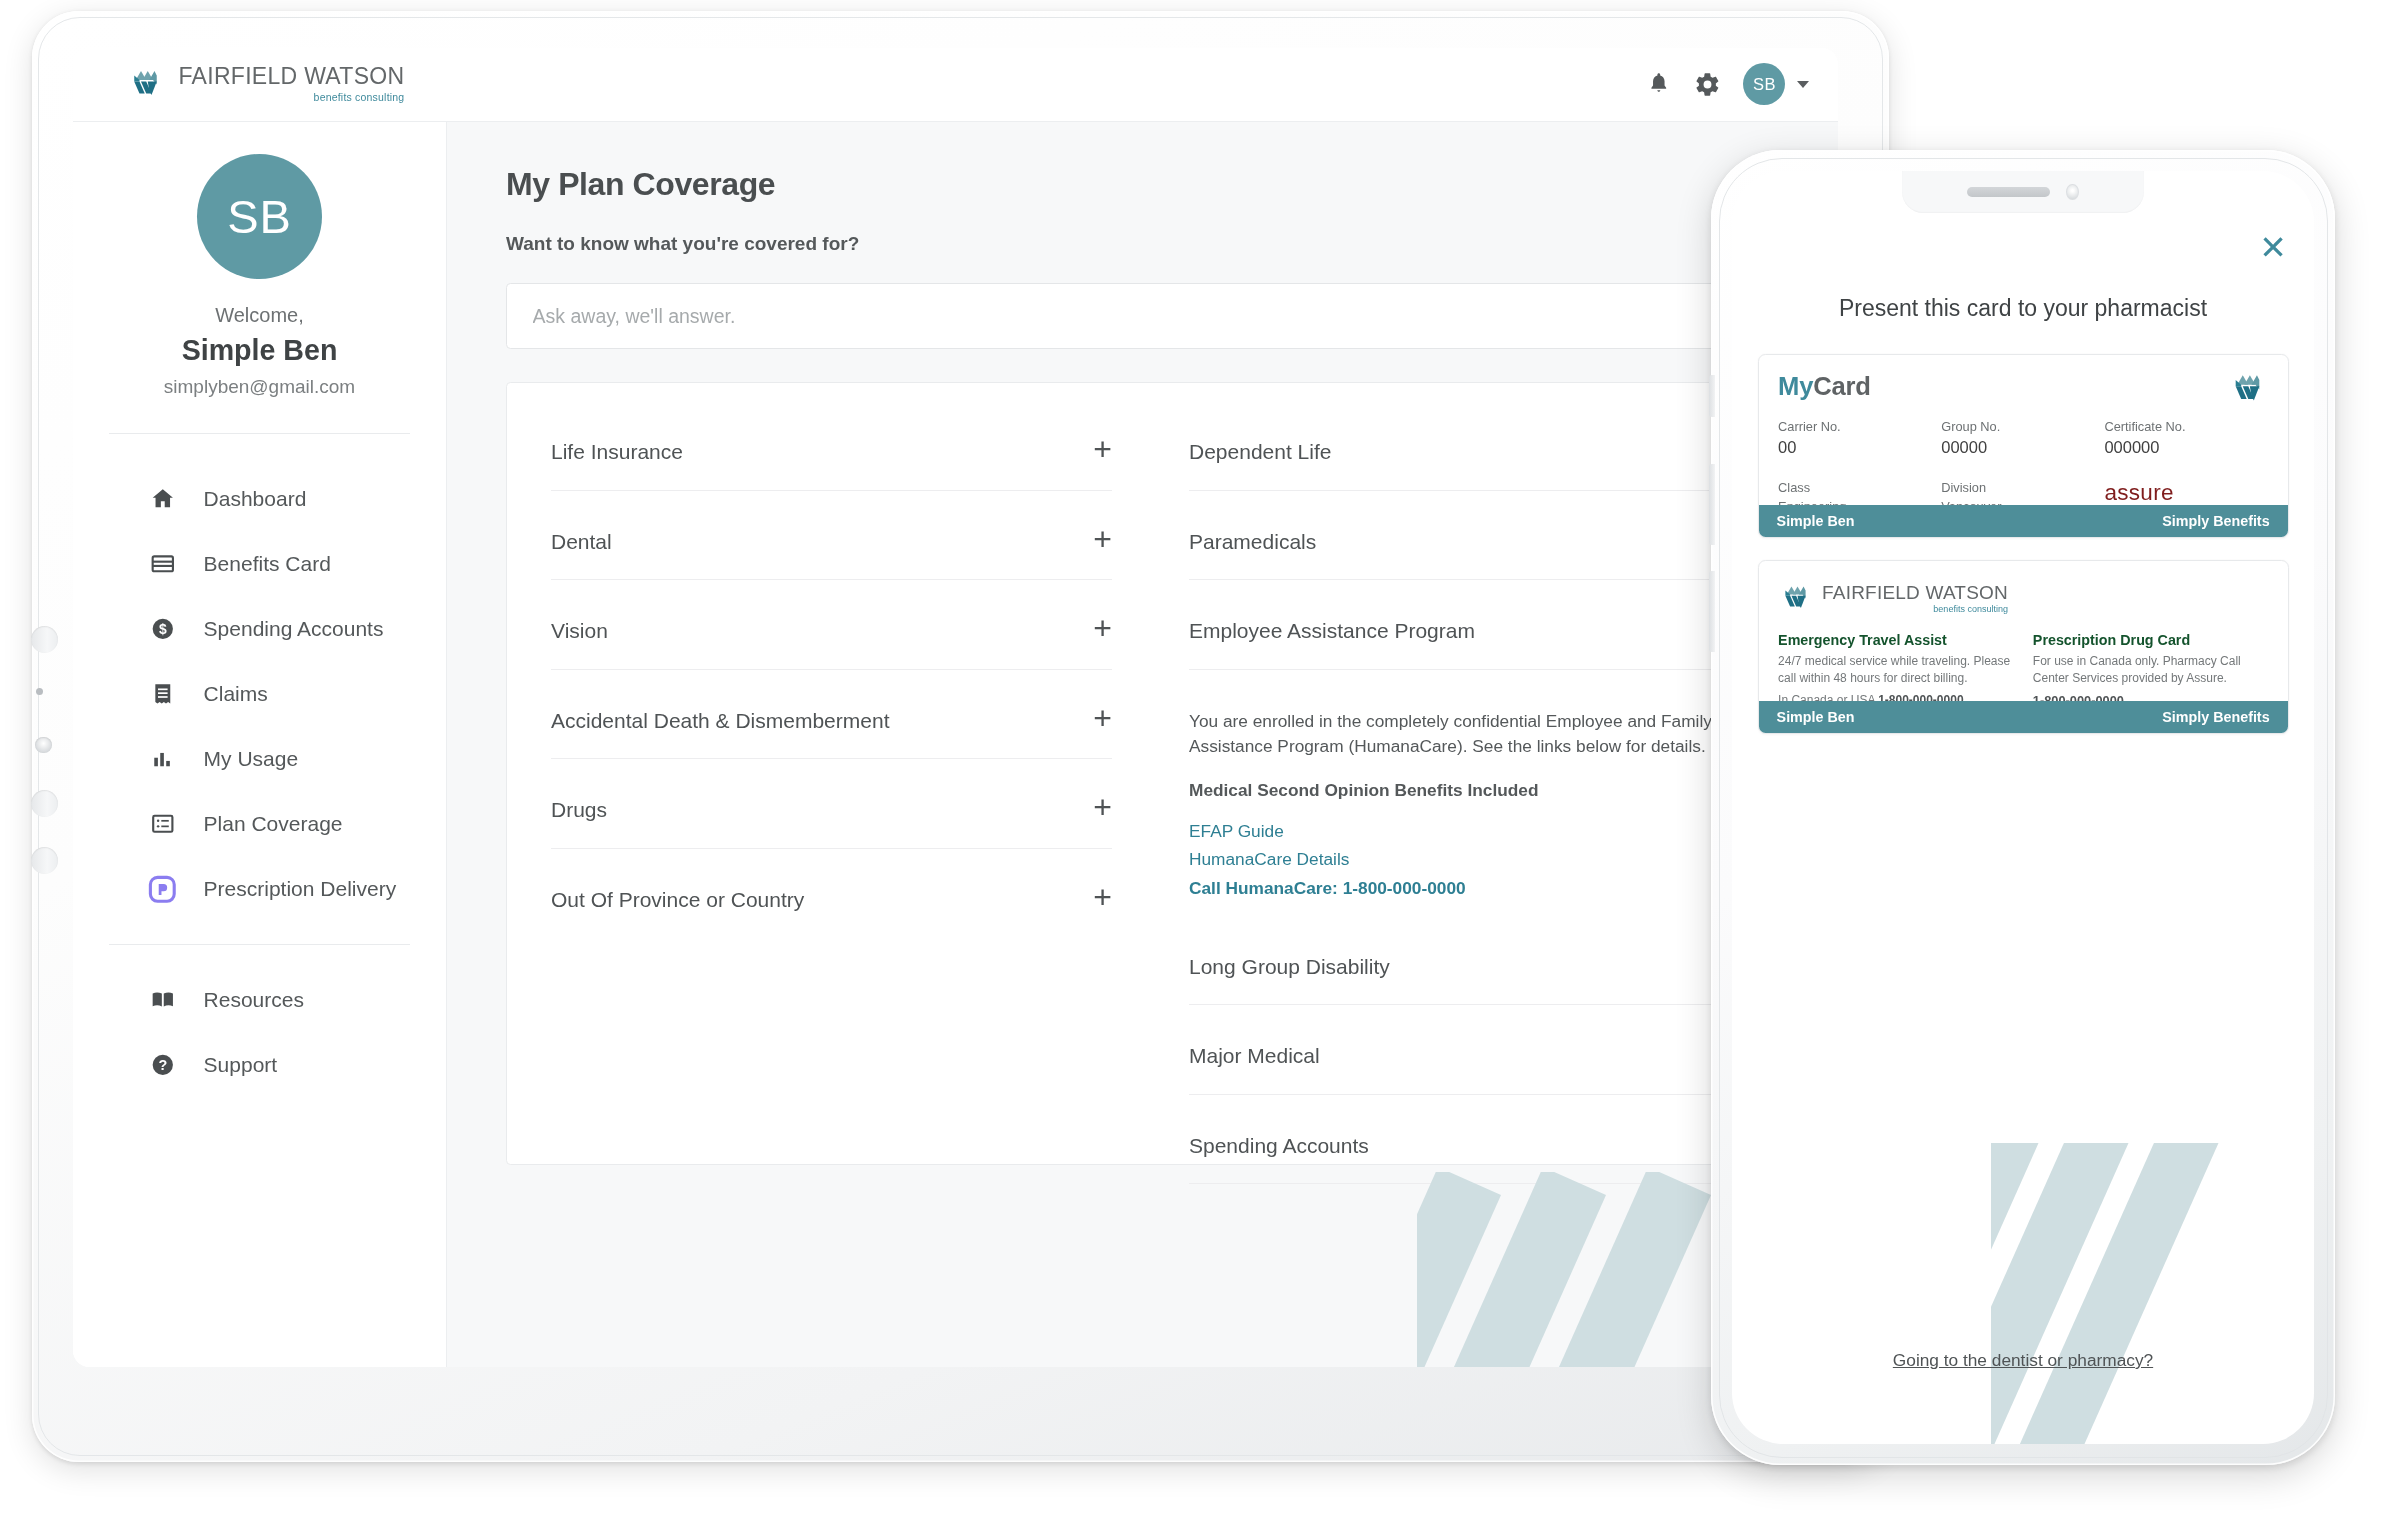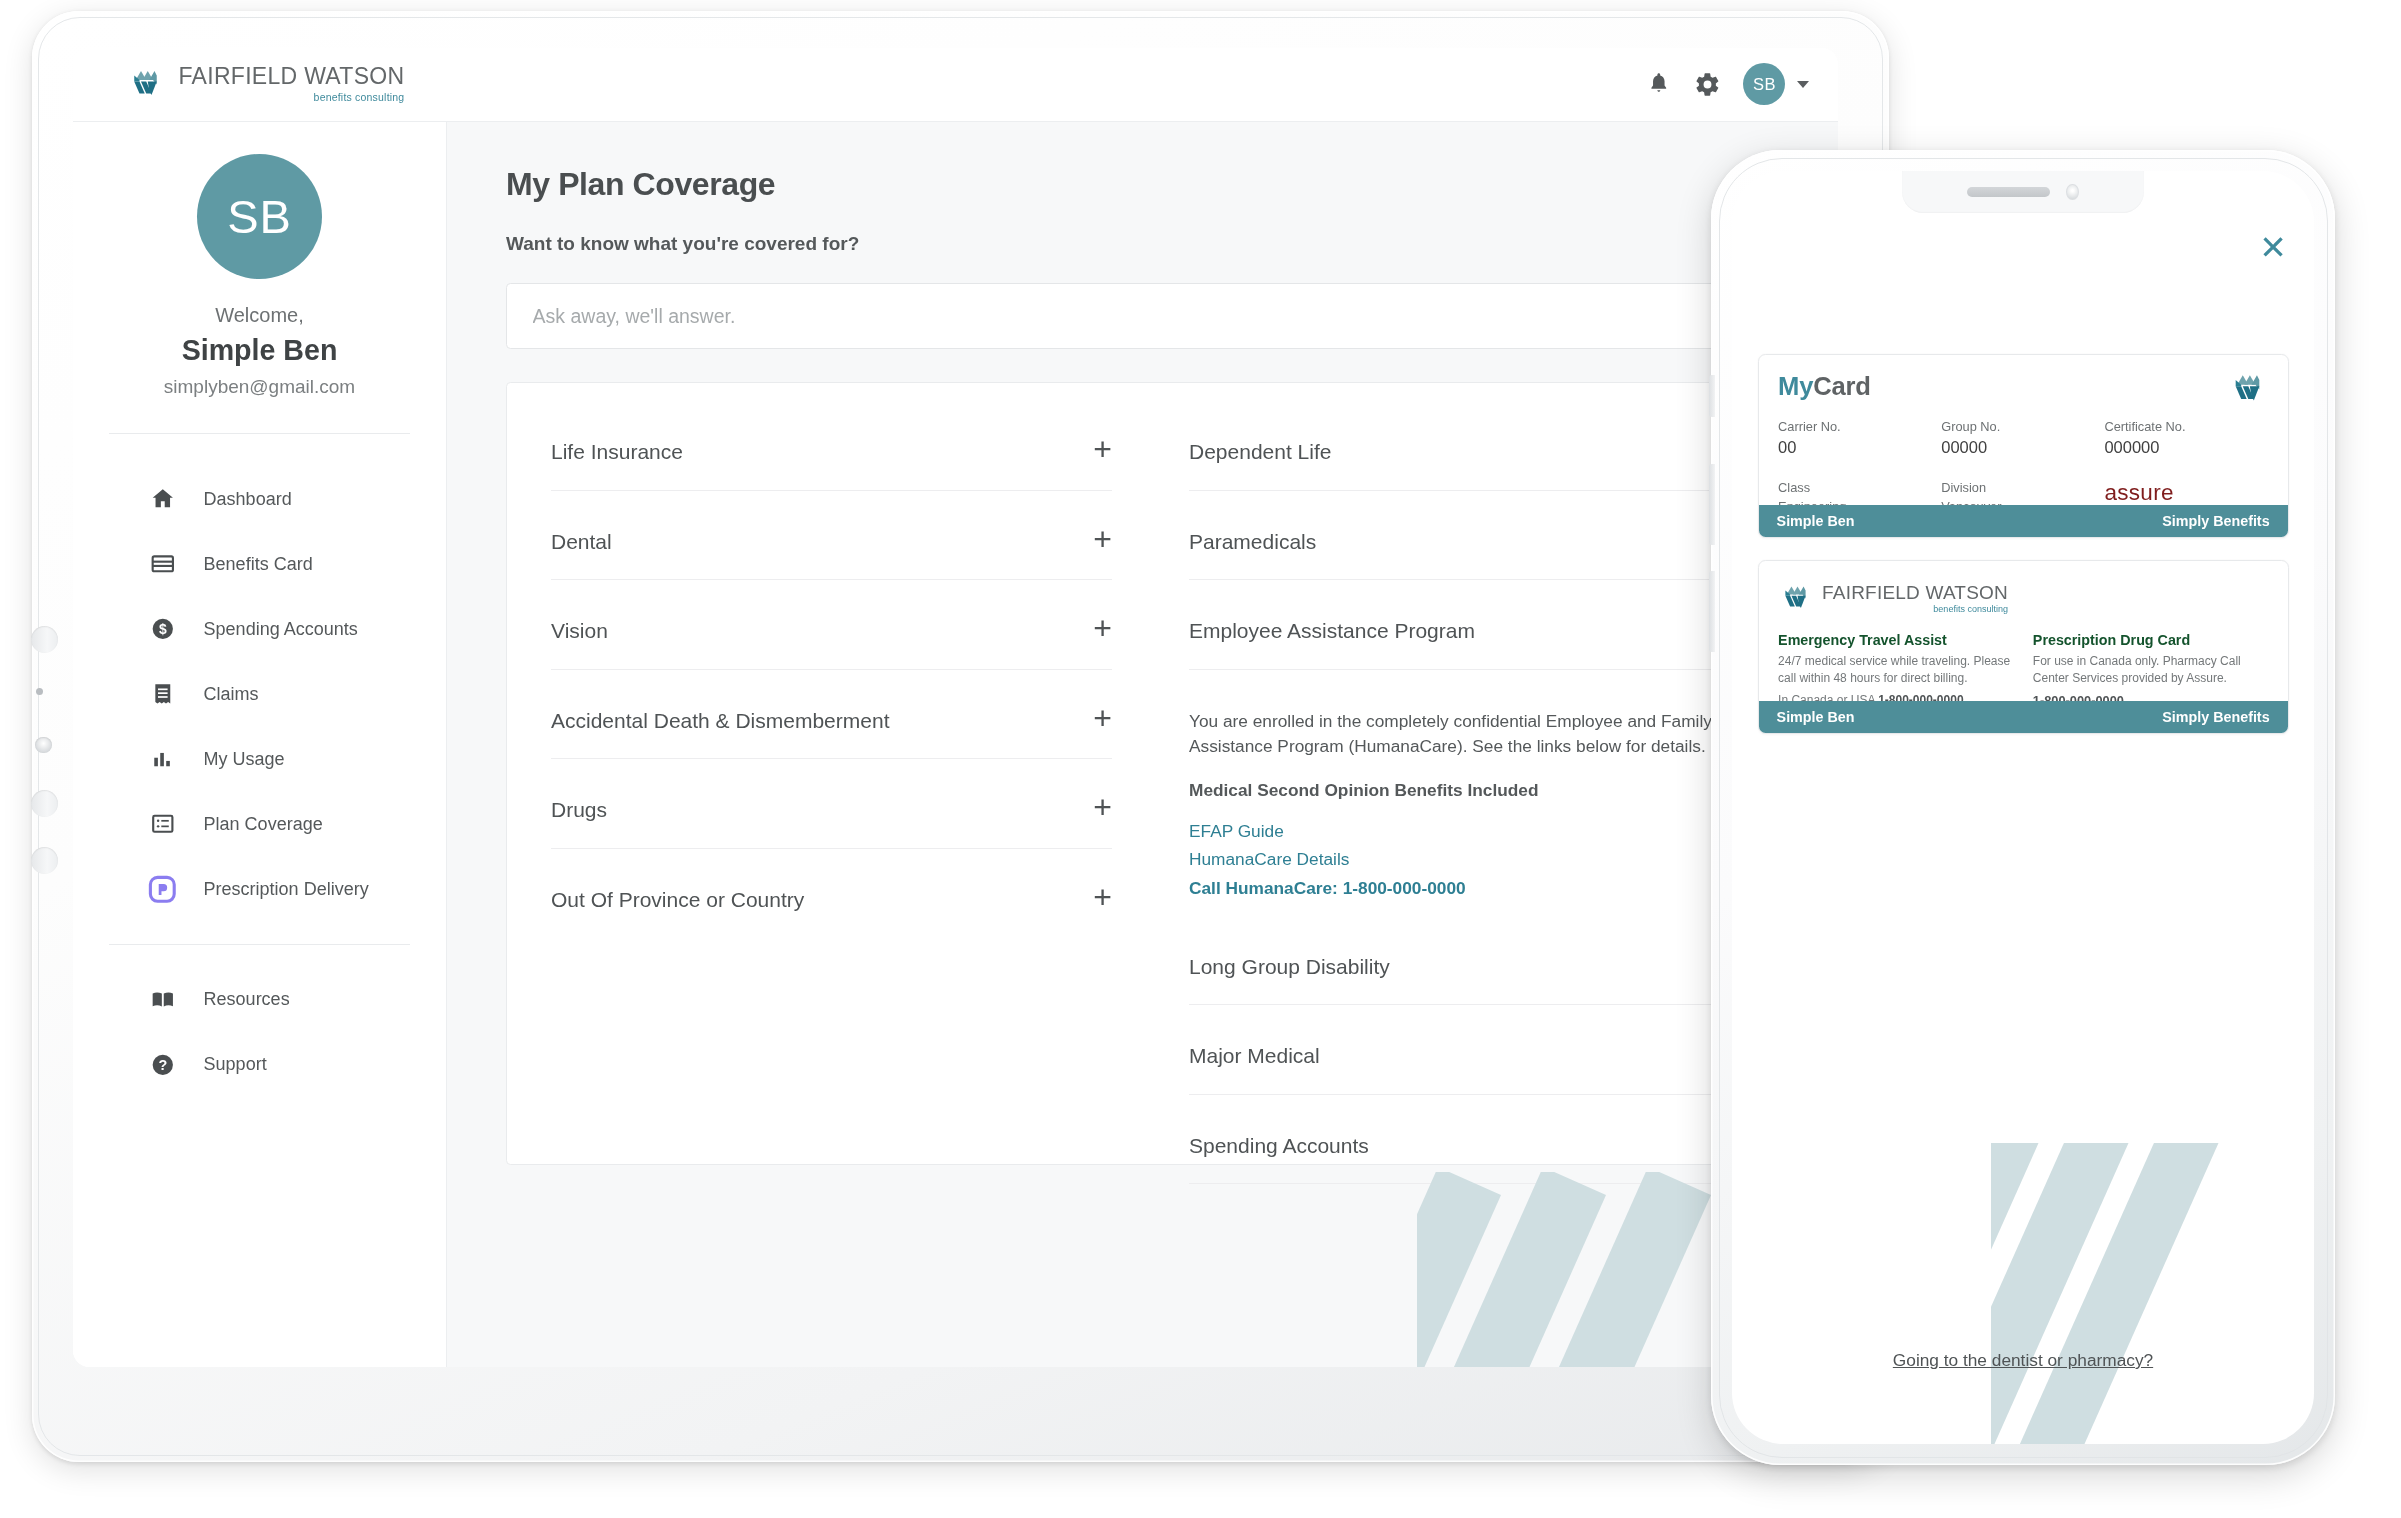--- a/index.html
+++ b/index.html
@@ -147,21 +147,21 @@
     height: 65px;
     padding-left: 75px;
     gap: 27px;
     cursor: pointer;
   }
   .nav-icon {
     width: 28.6px; height: 28.6px;
     display: flex; align-items: center; justify-content: center;
     flex: 0 0 28.6px;
   }
-  .nav-label { font-size: 18px; color: #54585a; }
+  .nav-label { font-size: 21px; color: #54585a; }
 
   
   #main {
     flex: 1;
     background: #f7f8f9;
     padding: 44px 0 0 59px;
     position: relative;
     overflow: hidden;
   }
   #page-title {
@@ -681,20 +681,21 @@
     <div class="ph-btn" id="ph-btn-3"></div>
 
     <div id="phone-screen">
       <div id="notch">
         <div id="speaker"></div>
         <div id="front-camera"></div>
       </div>
 
       <div id="close-btn">✕</div>
 
+      <div id="phone-title">Present this card to your pharmacist</div>
 
       <div class="pcard" id="mycard">
         <div class="pcard-body">
           <div class="mycard-title">
             <span class="my">My</span><span class="card">Card</span>
           </div>
           <span id="mycard-logo">
             <svg width="41" height="41" viewBox="0 0 52 52">
               <polygon points="13,20 20,8 27,20 20,20" fill="#6fa3ad"></polygon>
               <polygon points="22,20 29,8 36,20 29,20" fill="#6fa3ad"></polygon>

